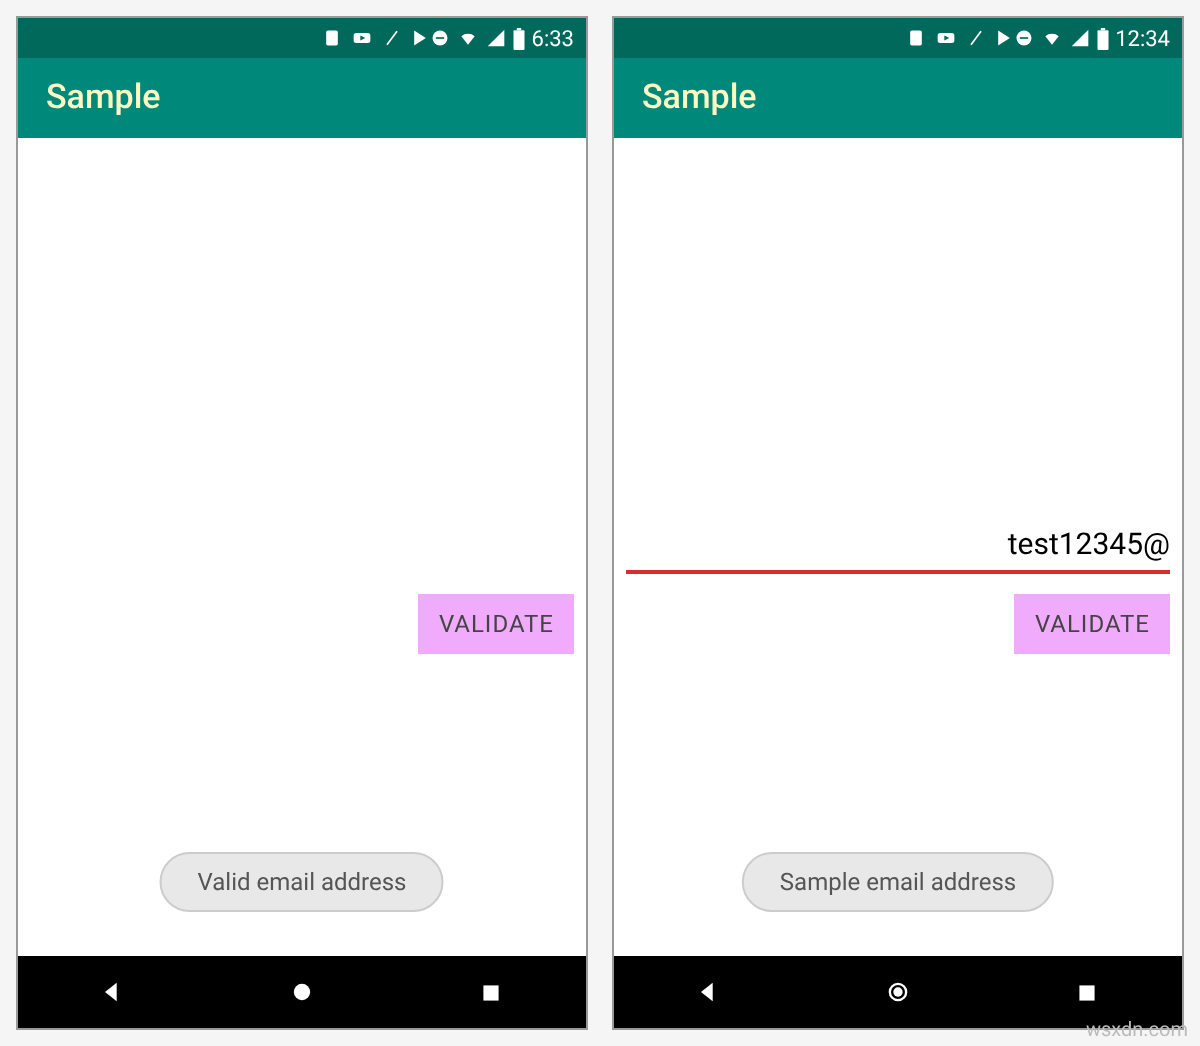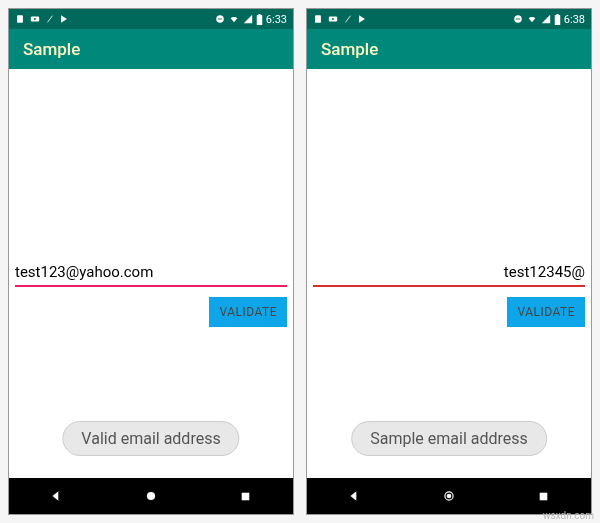--- a/index.html
+++ b/index.html
@@ -23,21 +23,21 @@
       display: flex;
       flex-direction: column;
       overflow: hidden;
     }
     .status-bar {
       height: 20px;
       background: #00695c;
       color: #fff;
       display: flex;
       align-items: center;
-      justify-content: space-between;
+      justify-content: flex-end;
       padding: 0 6px;
       font-size: 11px;
     }
     .status-left {
       display: flex;
       gap: 4px;
       align-items: center;
     }
     .status-right {
       display: flex;
@@ -83,39 +83,39 @@
       border-bottom-color: #e91e63;
     }
     .input-invalid {
       border-bottom-color: #d32f2f;
       text-align: right;
     }
     .validate-btn {
       position: absolute;
       top: 228px;
       right: 6px;
-      background: #0ea5e9;
+      background: #f0abfc;
       border: none;
       padding: 8px 10px;
       font-size: 12px;
       letter-spacing: 0.5px;
       color: #444;
       cursor: pointer;
       font-family: inherit;
     }
     .toast {
       position: absolute;
       bottom: 22px;
       left: 50%;
       transform: translateX(-50%);
       background: #e8e8e8;
       border: 1px solid #ccc;
       border-radius: 18px;
       padding: 7px 18px;
-      font-size: 16px;
+      font-size: 12px;
       color: #555;
       white-space: nowrap;
     }
     .nav-bar {
       height: 36px;
       background: #000;
       display: flex;
       align-items: center;
       justify-content: space-around;
     }
@@ -171,23 +171,20 @@
           <rect x="1" y="2" width="10" height="18" rx="1"></rect>
           <rect x="4" y="0" width="4" height="2"></rect>
         </svg>
       <span>6:33</span>
     </div>
   </div>
   <div class="app-bar">
     <span>Sample</span>
   </div>
   <div class="content">
-    <div class="input-row">
-      <input type="text" class="text-input input-valid" value="test123@yahoo.com" style="">
-    </div>
     <button class="validate-btn">VALIDATE</button>
     <div class="toast">Valid email address</div>
   </div>
   <div class="nav-bar">
     <div class="nav-btn">
       <svg width="14" height="14" viewBox="0 0 24 24" fill="#fff">
           <polygon points="16,4 6,12 16,20"></polygon>
         </svg>
     </div>
     <div class="nav-btn">
@@ -228,21 +225,21 @@
       <svg width="12" height="10" viewBox="0 0 24 24" fill="#fff">
           <path d="M12 20l8-10c-4-4-12-4-16 0l8 10z"></path>
         </svg>
       <svg width="10" height="10" viewBox="0 0 24 24" fill="#fff">
           <polygon points="2,22 22,22 22,2"></polygon>
         </svg>
       <svg width="7" height="11" viewBox="0 0 12 20" fill="#fff">
           <rect x="1" y="2" width="10" height="18" rx="1"></rect>
           <rect x="4" y="0" width="4" height="2"></rect>
         </svg>
-      <span>6:38</span>
+      <span>12:34</span>
     </div>
   </div>
   <div class="app-bar">
     <span>Sample</span>
   </div>
   <div class="content">
     <div class="input-row">
       <input type="text" class="text-input input-invalid" value="test12345@" style="">
     </div>
     <button class="validate-btn">VALIDATE</button>

